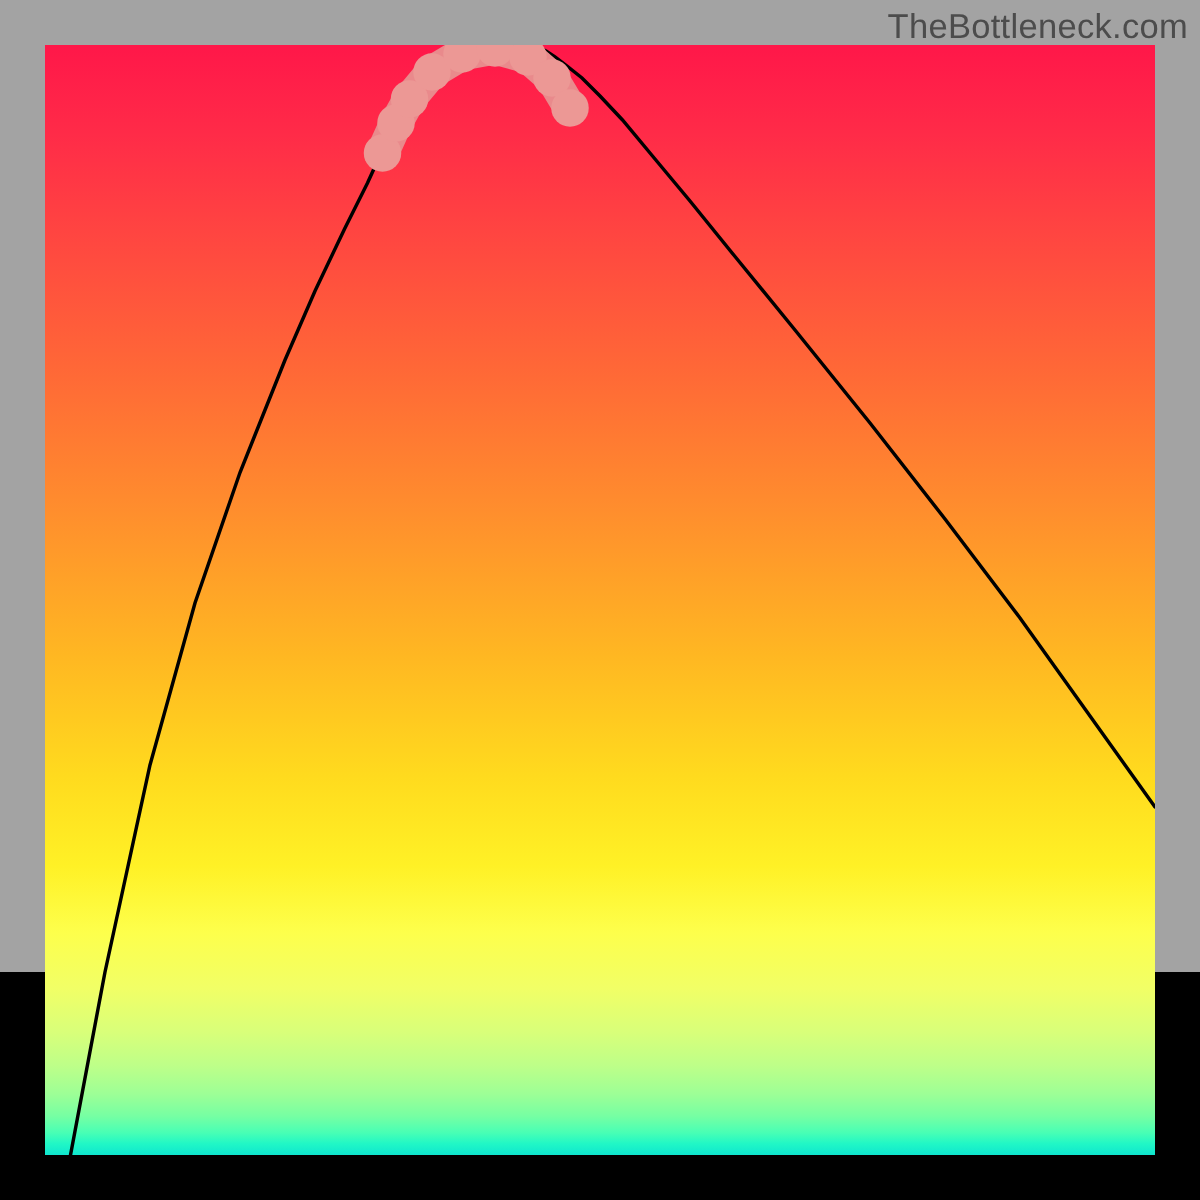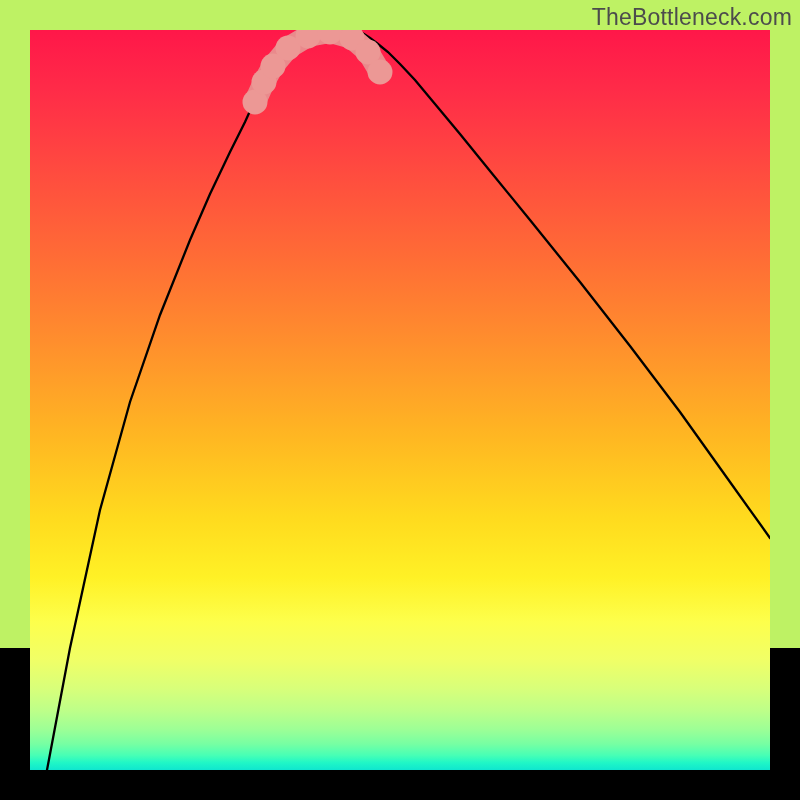--- a/index.html
+++ b/index.html
@@ -8,21 +8,21 @@
     width: 800px;
     height: 800px;
     background: #000;
     font-family: Arial, Helvetica, sans-serif;
     overflow: hidden;
   }
   .frame {
     position: absolute;
     top: 0; left: 0;
     width: 800px; height: 648px;
-    background: #bef264;
+    background: #a3a3a3;
   }
   .plot {
     position: absolute;
     top: 30px;
     left: 30px;
     width: 740px;
     height: 740px;
     overflow: hidden;
   }
   .gradient {

